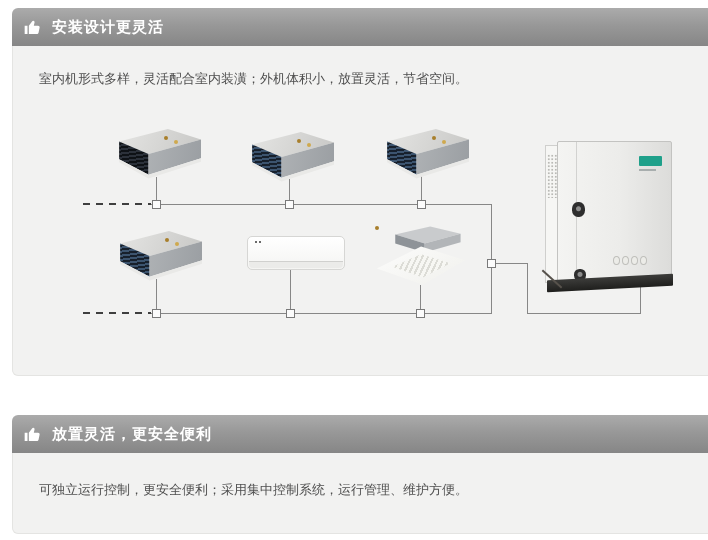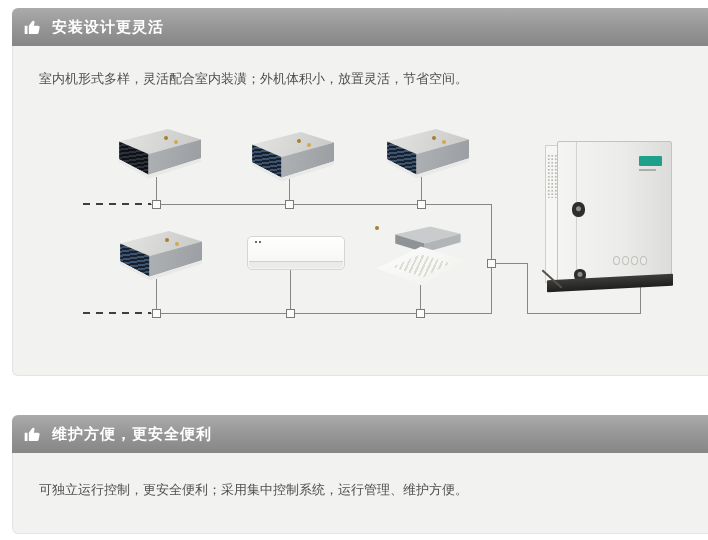--- a/index.html
+++ b/index.html
@@ -211,20 +211,20 @@
         <div class="od-strut"></div>
       </div>
     </div>
   </div>
 
   <div class="card" id="card2">
     <div class="card-header">
       <svg class="thumb-icon" viewBox="0 0 24 24">
         <path fill="#ffffff" d="M2 10.5h3.4v10H2zM7 20.5h9.6c1 0 1.85-.7 2.05-1.68l1.3-6.1c.25-1.2-.66-2.32-1.88-2.32h-5.1l.88-3.8c.23-1-.43-1.98-1.44-2.1-.62-.07-1.23.25-1.55.8L7 10.5z"></path>
       </svg>
-      <span class="card-title">维护方便，更安全便利</span>
+      <span class="card-title">放置灵活，更安全便利</span>
     </div>
     <div class="card-body">
       <p>可独立运行控制，更安全便利；采用集中控制系统，运行管理、维护方便。</p>
     </div>
   </div>
 
 </div>
 
 </body></html>

